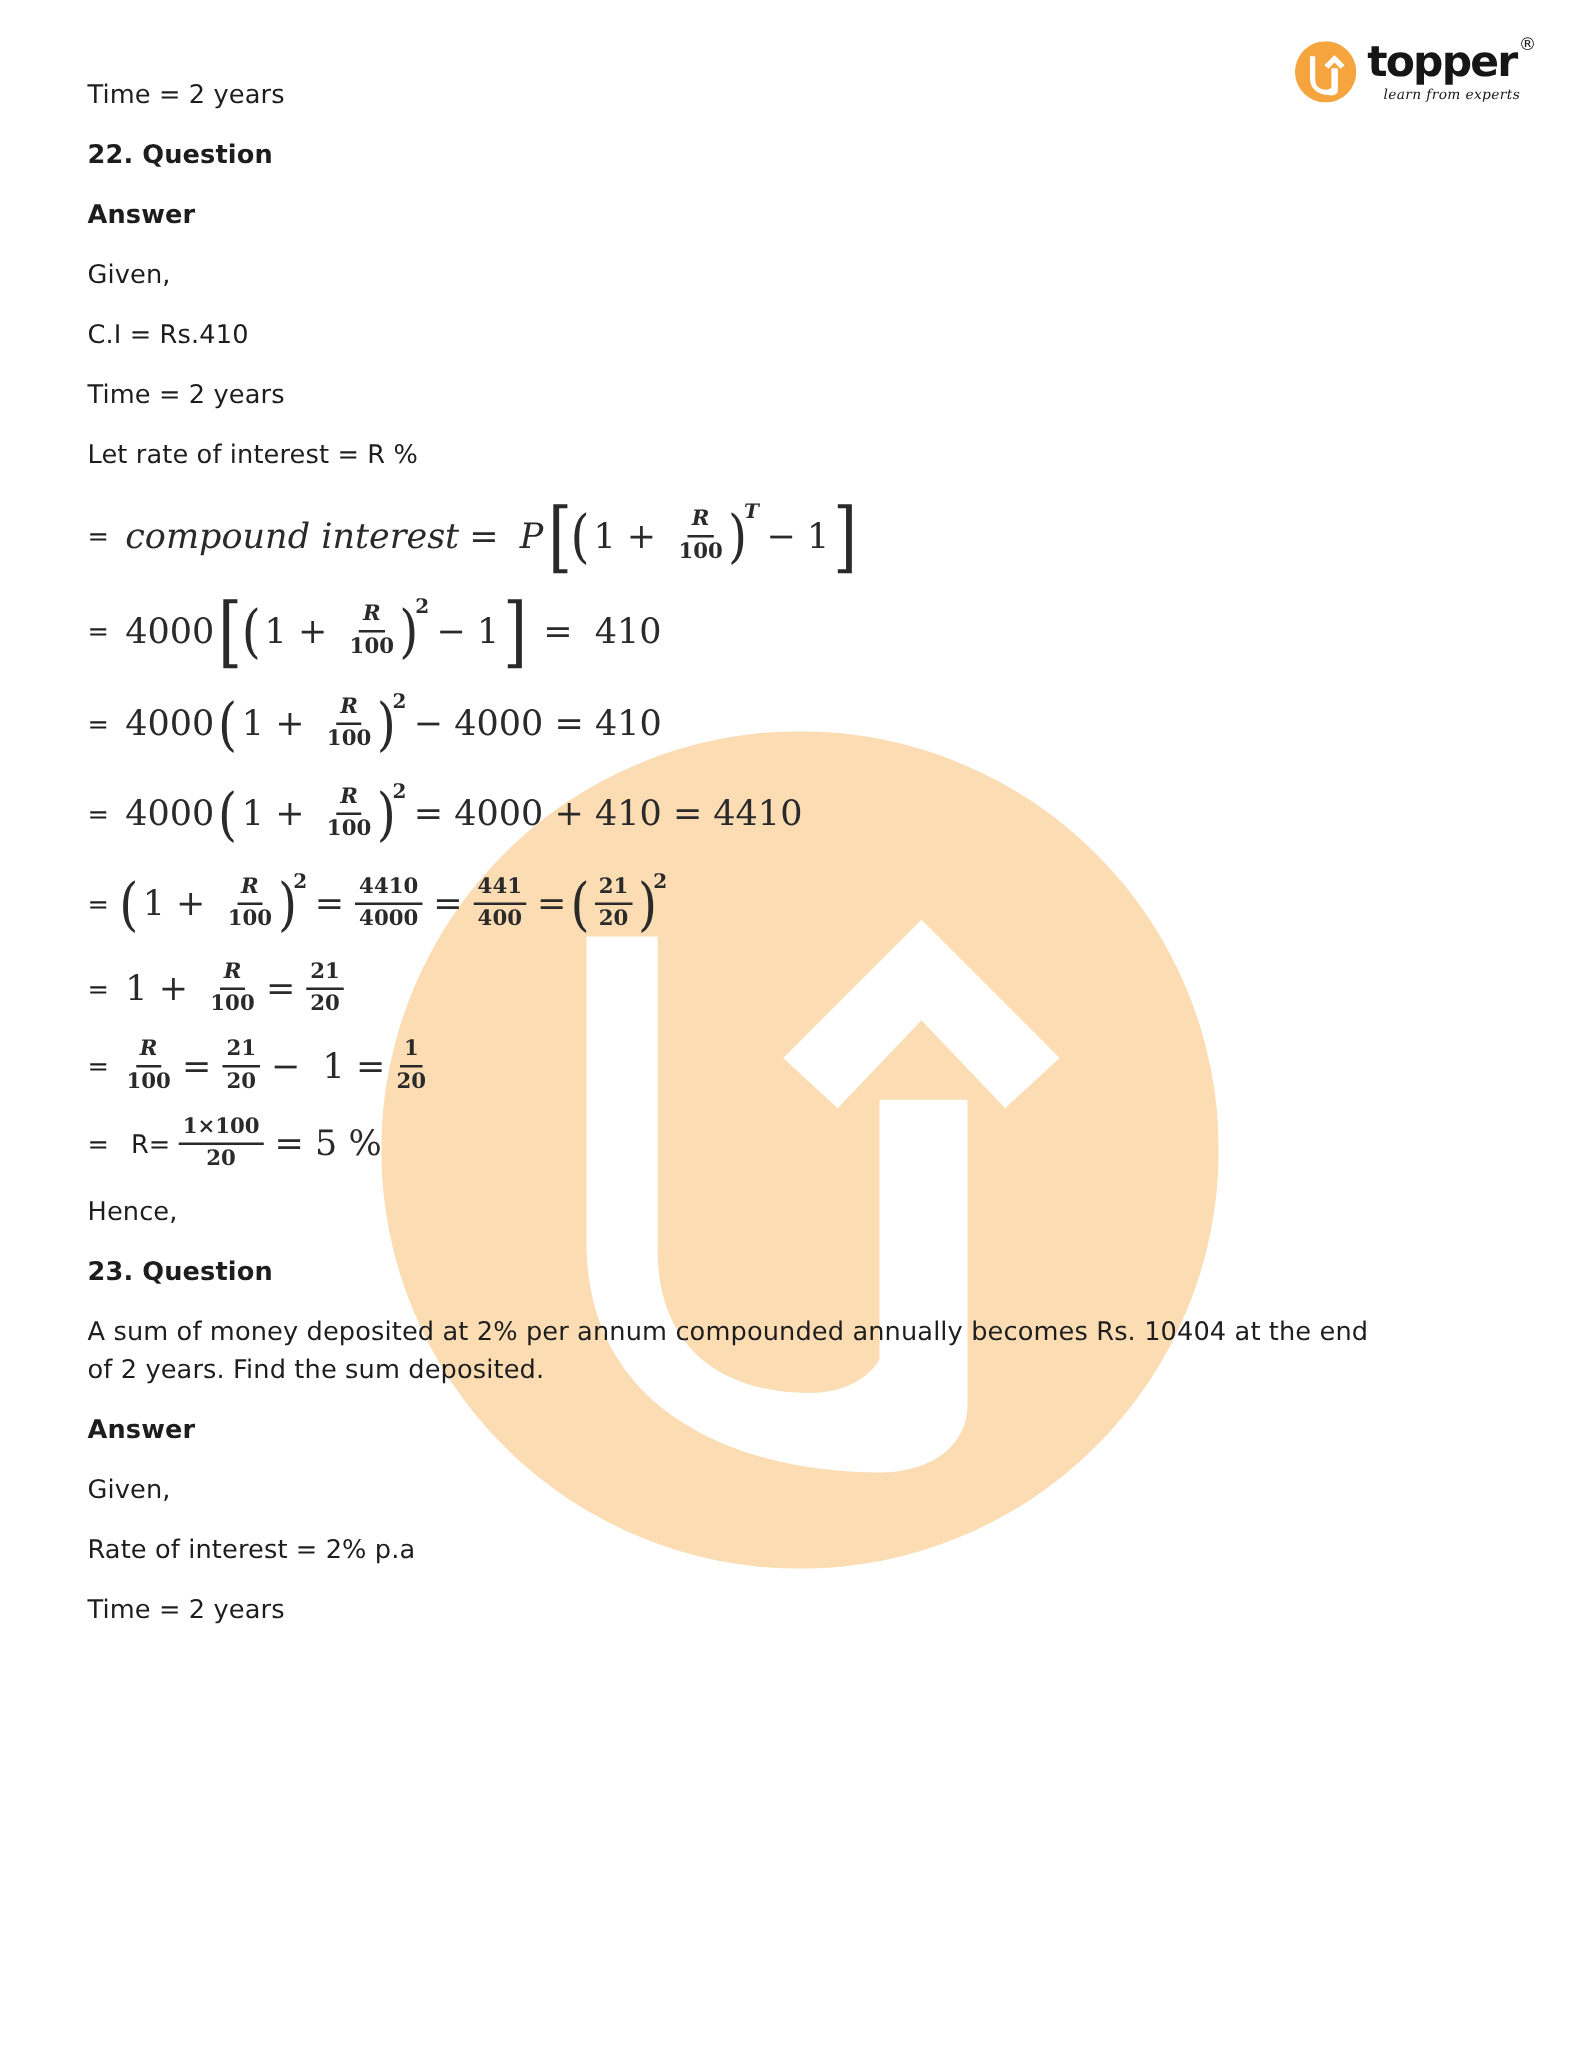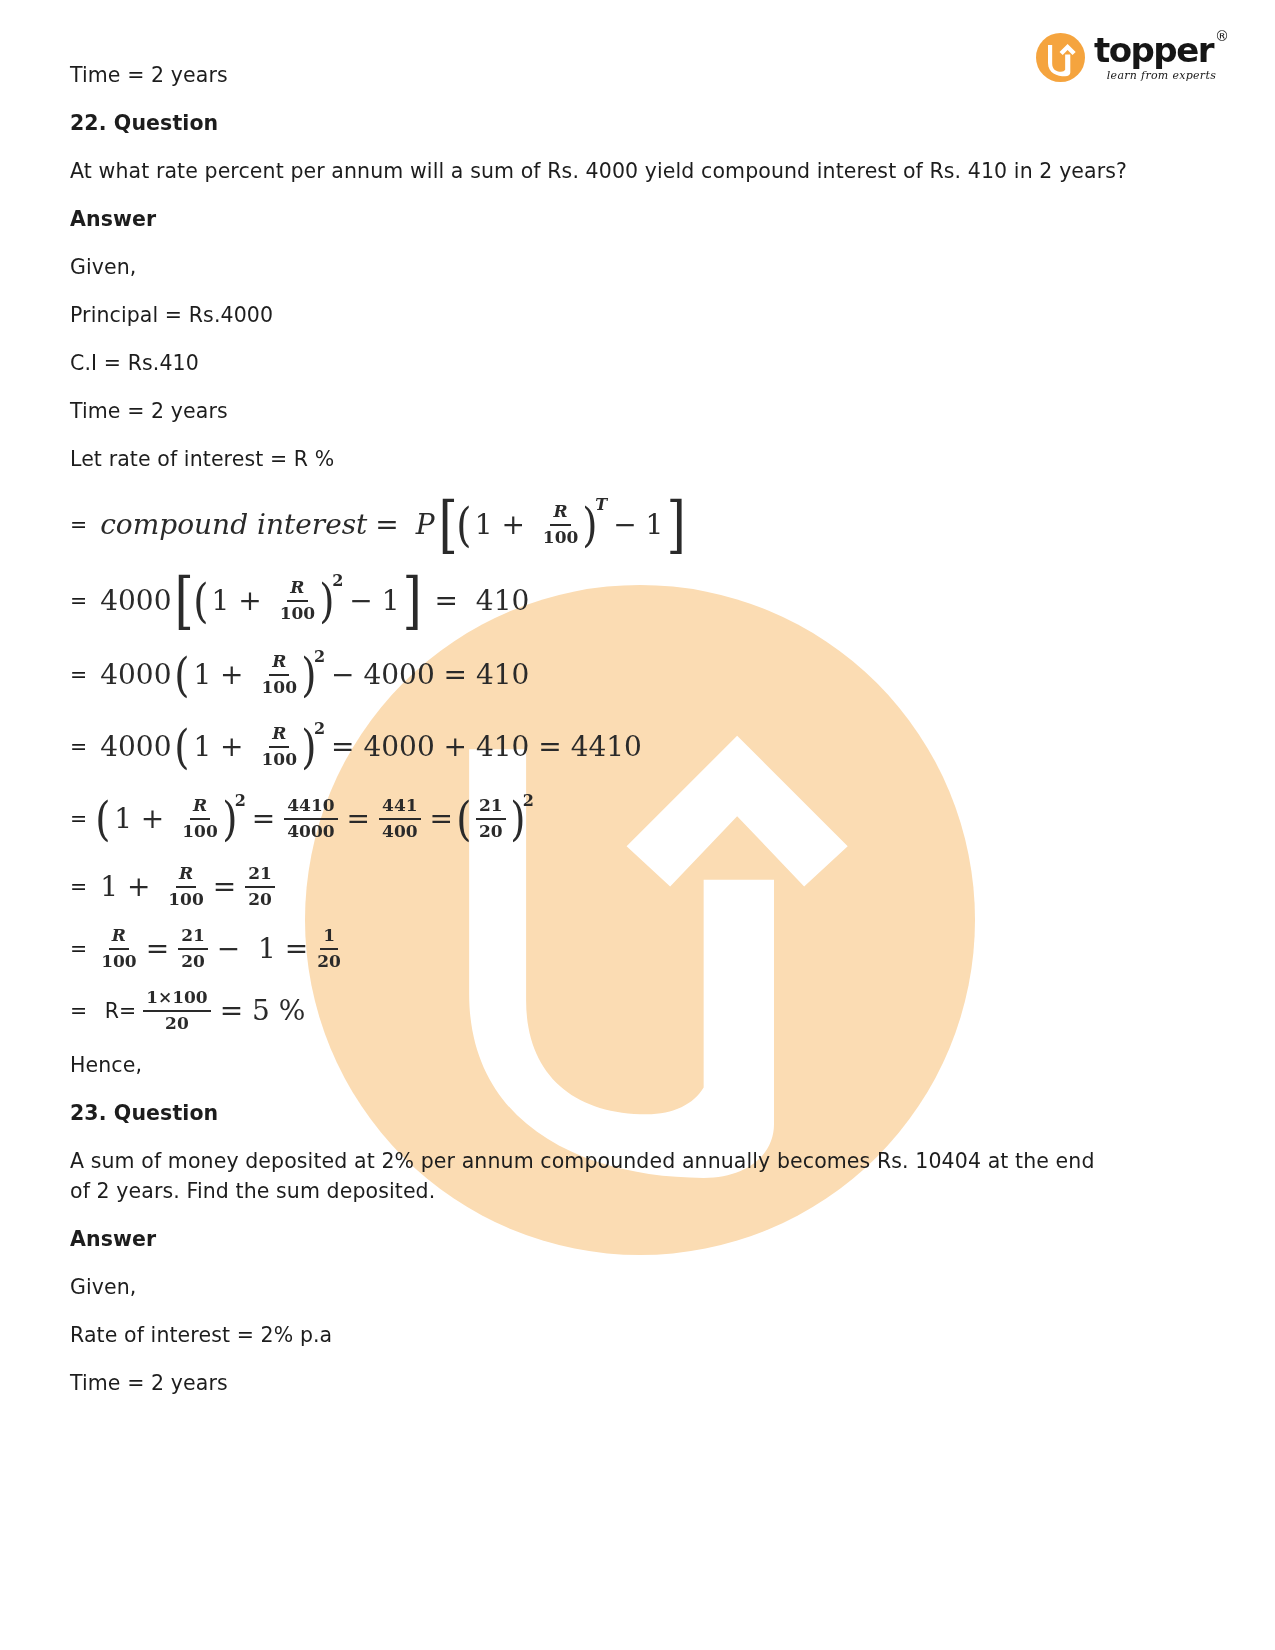--- a/index.html
+++ b/index.html
@@ -65,24 +65,22 @@
       <span class="reg">®</span>
     </div>
     <div class="tagline">learn from experts</div>
   </div>
 </div>
 
 <div class="content">
   <p class="line">Time = 2 years</p>
 
   <p class="line heading">22. Question</p>
-  <p class="line nowrap">At what rate percent per annum will a sum of Rs. 4000 yield compound interest of Rs. 410 in 2 years?</p>
   <p class="line heading">Answer</p>
   <p class="line">Given,</p>
-  <p class="line">Principal = Rs.4000</p>
   <p class="line">C.I = Rs.410</p>
   <p class="line">Time = 2 years</p>
   <p class="line">Let rate of interest = R %</p>
 
   <div class="formula h66">
       <span class="feq">=</span>
       <span class="ftok fit">compound interest</span>
       <span class="ftok">= </span>
       <span class="ftok fit">P</span>
       <span class="fbrk">[</span>

